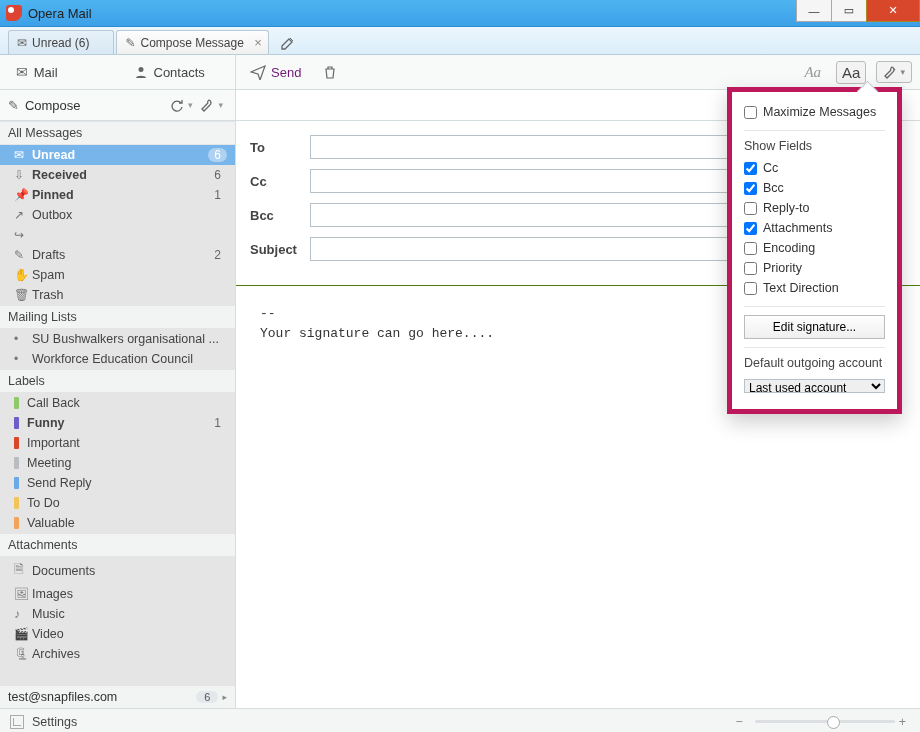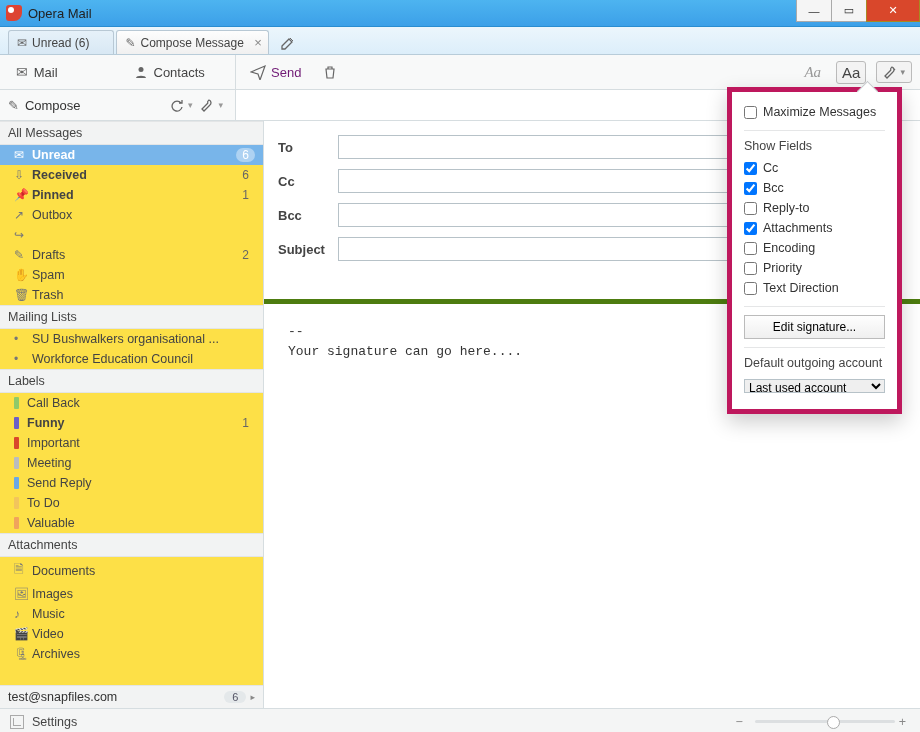--- a/index.html
+++ b/index.html
@@ -39,41 +39,41 @@
 
 .row3 { display:flex; border-bottom:1px solid #d6dde0; }
 .compose-bar { width:236px; height:30px; background:#f8f9f9; display:flex; align-items:center; border-right:1px solid #d6dde0; padding:0 8px; }
 .compose-bar .icon { color:#666; margin-right:6px; }
 .compose-bar .sp { flex:1; }
 .compose-bar .mini { padding:0 4px; color:#666; display:flex; align-items:center; gap:2px;}
 .compose-bar .caret::after{content:"▾"; font-size:9px; margin-left:2px; color:#999;}
 
 
 .main { display:flex; height: calc(732px - 27px - 28px - 34px - 30px - 26px); }
-.sidebar { width:264px; background:#fde047; border-right:1px solid #d6dde0; overflow:hidden; display:flex; flex-direction:column; }
+.sidebar { width:236px; background:#e5e5e5; border-right:1px solid #d6dde0; overflow:hidden; display:flex; flex-direction:column; }
 .content { flex:1; position:relative; background:#fff; }
 
 
 .sec-header { background:#f2f3f3; padding:4px 8px; color:#444; border-top:1px solid #e3e5e6; border-bottom:1px solid #e3e5e6; font-size:12.5px; }
 .ul { list-style:none; }
 .li { display:flex; align-items:center; padding:3px 8px 3px 14px; color:#444; font-size:12.5px; }
 .li .icon{ width:18px; color:#777; font-size:12px; }
 .li .label{ flex:1; white-space:nowrap; overflow:hidden; text-overflow:ellipsis; }
 .li .count{ color:#666; padding-right:6px; font-size:12px; }
 .li.selected { background:#78b5ea; color:#fff; }
 .li.selected .icon, .li.selected .count { color:#fff; }
 .li.selected .count{ background:rgba(255,255,255,.4); padding:0 6px; border-radius:8px; }
 .li b{ font-weight:bold; }
 .label-color { width:5px; height:12px; margin-right:8px; border-radius:1px; }
 .account-row { margin-top:auto; background:#f2f3f3; display:flex; align-items:center; padding:4px 8px; border-top:1px solid #e3e5e6; font-size:12.5px;}
 .account-row .count-pill{ background:#e4e8ea; border-radius:8px; padding:0 8px; font-size:11px; color:#556; }
 .account-row .arrow{ margin-left:4px; color:#888; font-size:9px; }
 
 
-.fields { padding:14px 150px 28px 14px; border-bottom:5px solid #4d7c0f; }
+.fields { padding:14px 150px 14px 14px; border-bottom:1px solid #4d7c0f; }
 .frow { display:flex; align-items:center; margin-bottom:10px; }
 .frow label { width:60px; font-weight:bold; color:#444; font-size:13px; }
 .frow input { flex:1; max-width:440px; border:1px solid #b7c2c8; height:24px; padding:2px 6px; background:#fff; font-size:13px; }
 .body-area { padding:18px 24px; font-family:"Courier New", monospace; font-size:13px; color:#333; line-height:1.5; white-space:pre; }
 
 
 .panel { position:absolute; right:18px; top:-34px; width:175px; background:#fff; border:5px solid #be185d; box-shadow:0 8px 20px rgba(0,0,0,.2); padding:10px 12px 14px; z-index:20; font-size:12.5px; }
 .panel .chk { display:flex; align-items:center; gap:6px; padding:3px 0; }
 .panel .chk input{ width:13px; height:13px; }
 .panel hr { border:none; border-top:1px solid #e5e6e7; margin:8px 0; }

